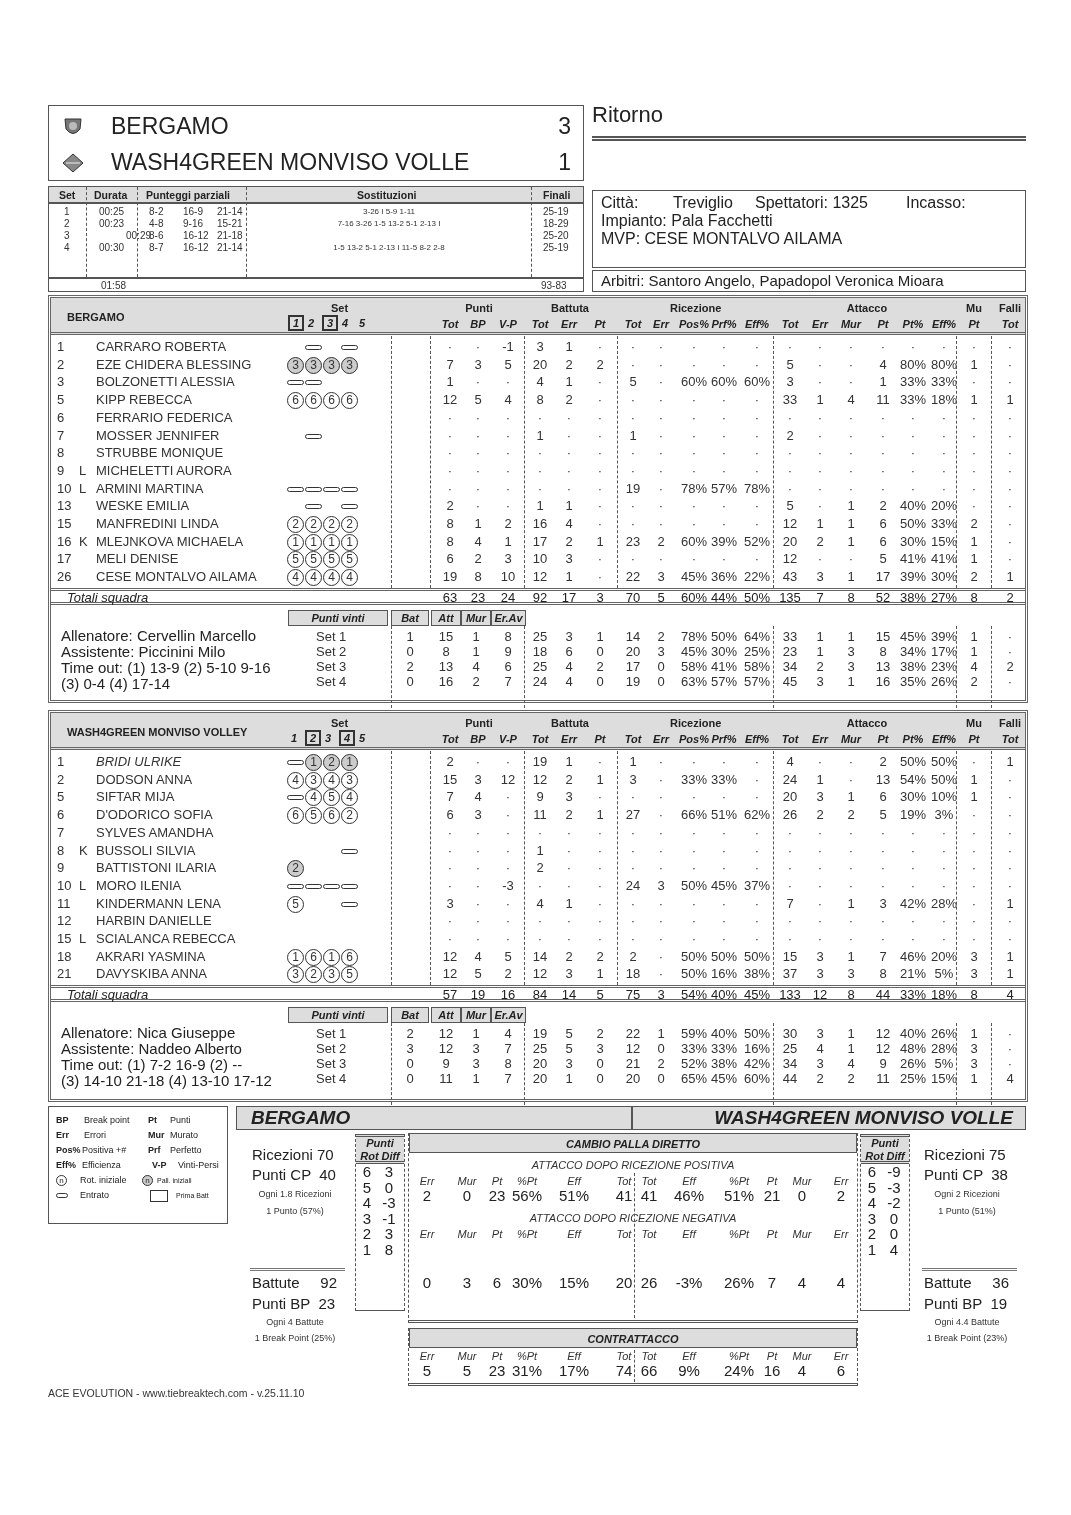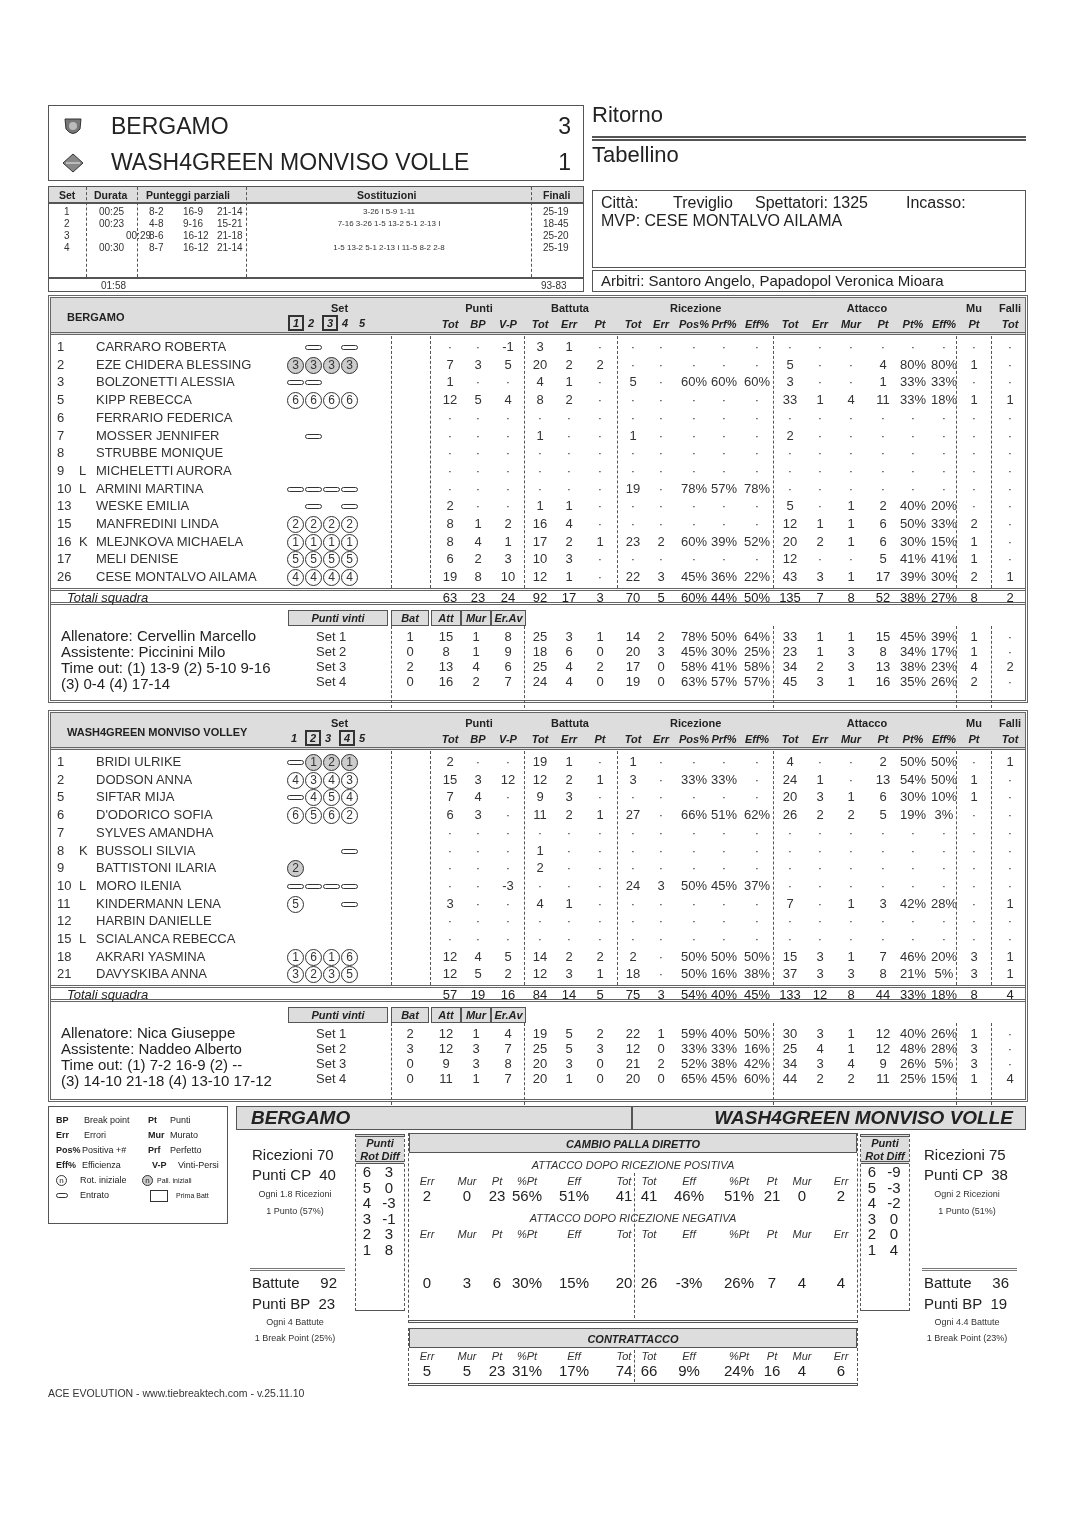--- a/index.html
+++ b/index.html
@@ -99,21 +99,21 @@
         <span style="left: 168px; top: 0px;">21-14</span>
         <span style="left: 494px; top: 0px;">25-19</span>
         <span style="left: 198px; width: 284px; text-align: center; font-size: 8px; top: 1px;">3-26 I 5-9 1-11</span>
       </div>
       <div class="row" style="top: 31px;">
         <span style="left: 15px; top: 0px;">2</span>
         <span style="left: 50px; top: 0px;">00:23</span>
         <span style="left: 100px; top: 0px;">4-8</span>
         <span style="left: 134px; top: 0px;">9-16</span>
         <span style="left: 168px; top: 0px;">15-21</span>
-        <span style="left: 494px; top: 0px;">18-45</span>
+        <span style="left: 494px; top: 0px;">18-29</span>
         <span style="left: 198px; width: 284px; text-align: center; font-size: 8px; top: 1px;">7-16 3-26 1-5 13-2 5-1 2-13 I</span>
       </div>
       <div class="row" style="top: 43px;">
         <span style="left: 15px; top: 0px;">3</span>
         <span style="left: 50px; top: 0px; margin-left: 27px;">00:29</span>
         <span style="left: 100px; top: 0px;">8-6</span>
         <span style="left: 134px; top: 0px;">16-12</span>
         <span style="left: 168px; top: 0px;">21-18</span>
         <span style="left: 494px; top: 0px;">25-20</span>
         <span style="left: 198px; width: 284px; text-align: center; font-size: 8px; top: 1px;"></span>
@@ -130,30 +130,30 @@
     </div>
   <div class="foot">
     <span class="abs" style="left:52px;top:1px">01:58</span>
     <span class="abs" style="left:492px;top:1px">93-83</span>
   </div>
 </div>
 
 <div class="abs rt">
   <div class="title2">Ritorno</div>
   <div class="dbl"></div>
-  <div class="tab">Tabellino</div>
 </div>
 
 <div class="abs info">
   <div style="position:relative;height:18px">
     <span class="abs" style="left:0">Città:</span>
     <span class="abs" style="left:72px">Treviglio</span>
     <span class="abs" style="left:154px">Spettatori: 1325</span>
     <span class="abs" style="left:305px">Incasso:</span>
   </div>
+  <div>Impianto: Pala Facchetti</div>
   <div>MVP: CESE MONTALVO AILAMA</div>
 </div>
 <div class="abs arb">Arbitri: Santoro Angelo, Papadopol Veronica Mioara</div>
 
 <div class="stat" id="team0" style="top:295px;height:408px">
     <div class="h1">
       <span style="left: 16px; top: 13px;">BERGAMO</span>
       <span style="left: 280px; top: 4px;">Set</span>
       <i style="left: 237px; top: 17px; border: 2px solid rgb(51, 51, 51); width: 16px; height: 16px; text-align: center; line-height: 13px;">1</i>
       <i style="left: 257px; top: 19px;">2</i>
@@ -703,21 +703,21 @@
       <i style="left: 783px; width: 34px; text-align: center; top: 20px;">Mur</i>
       <i style="left: 815px; width: 34px; text-align: center; top: 20px;">Pt</i>
       <i style="left: 845px; width: 34px; text-align: center; top: 20px;">Pt%</i>
       <i style="left: 876px; width: 34px; text-align: center; top: 20px;">Eff%</i>
       <i style="left: 906px; width: 34px; text-align: center; top: 20px;">Pt</i>
       <i style="left: 942px; width: 34px; text-align: center; top: 20px;">Tot</i>
     </div>
     <div class="prow" style="top: 40px;">
       <span style="left: 6px; text-align: left;">1</span>
       <span style="left: 28px;"></span>
-      <span style="left: 45px; text-align: right;">BRIDI ULRIKE</span>
+      <span style="left: 45px; text-align: right; font-style: italic;">BRIDI ULRIKE</span>
       <span style="left: 236px; text-align: left; top: 0px;"><span class="dash" style="position: static;"></span><span class="circ g" style="position: static;">1</span><span class="circ g" style="position: static;">2</span><span class="circ g" style="position: static;">1</span></span>
       <span style="left: 381px; width: 36px;">2</span>
       <span style="left: 409px; width: 36px;">·</span>
       <span style="left: 439px; width: 36px;">·</span>
       <span style="left: 471px; width: 36px;">19</span>
       <span style="left: 500px; width: 36px;">1</span>
       <span style="left: 531px; width: 36px;">·</span>
       <span style="left: 564px; width: 36px;">1</span>
       <span style="left: 592px; width: 36px;">·</span>
       <span style="left: 625px; width: 36px;">·</span>

